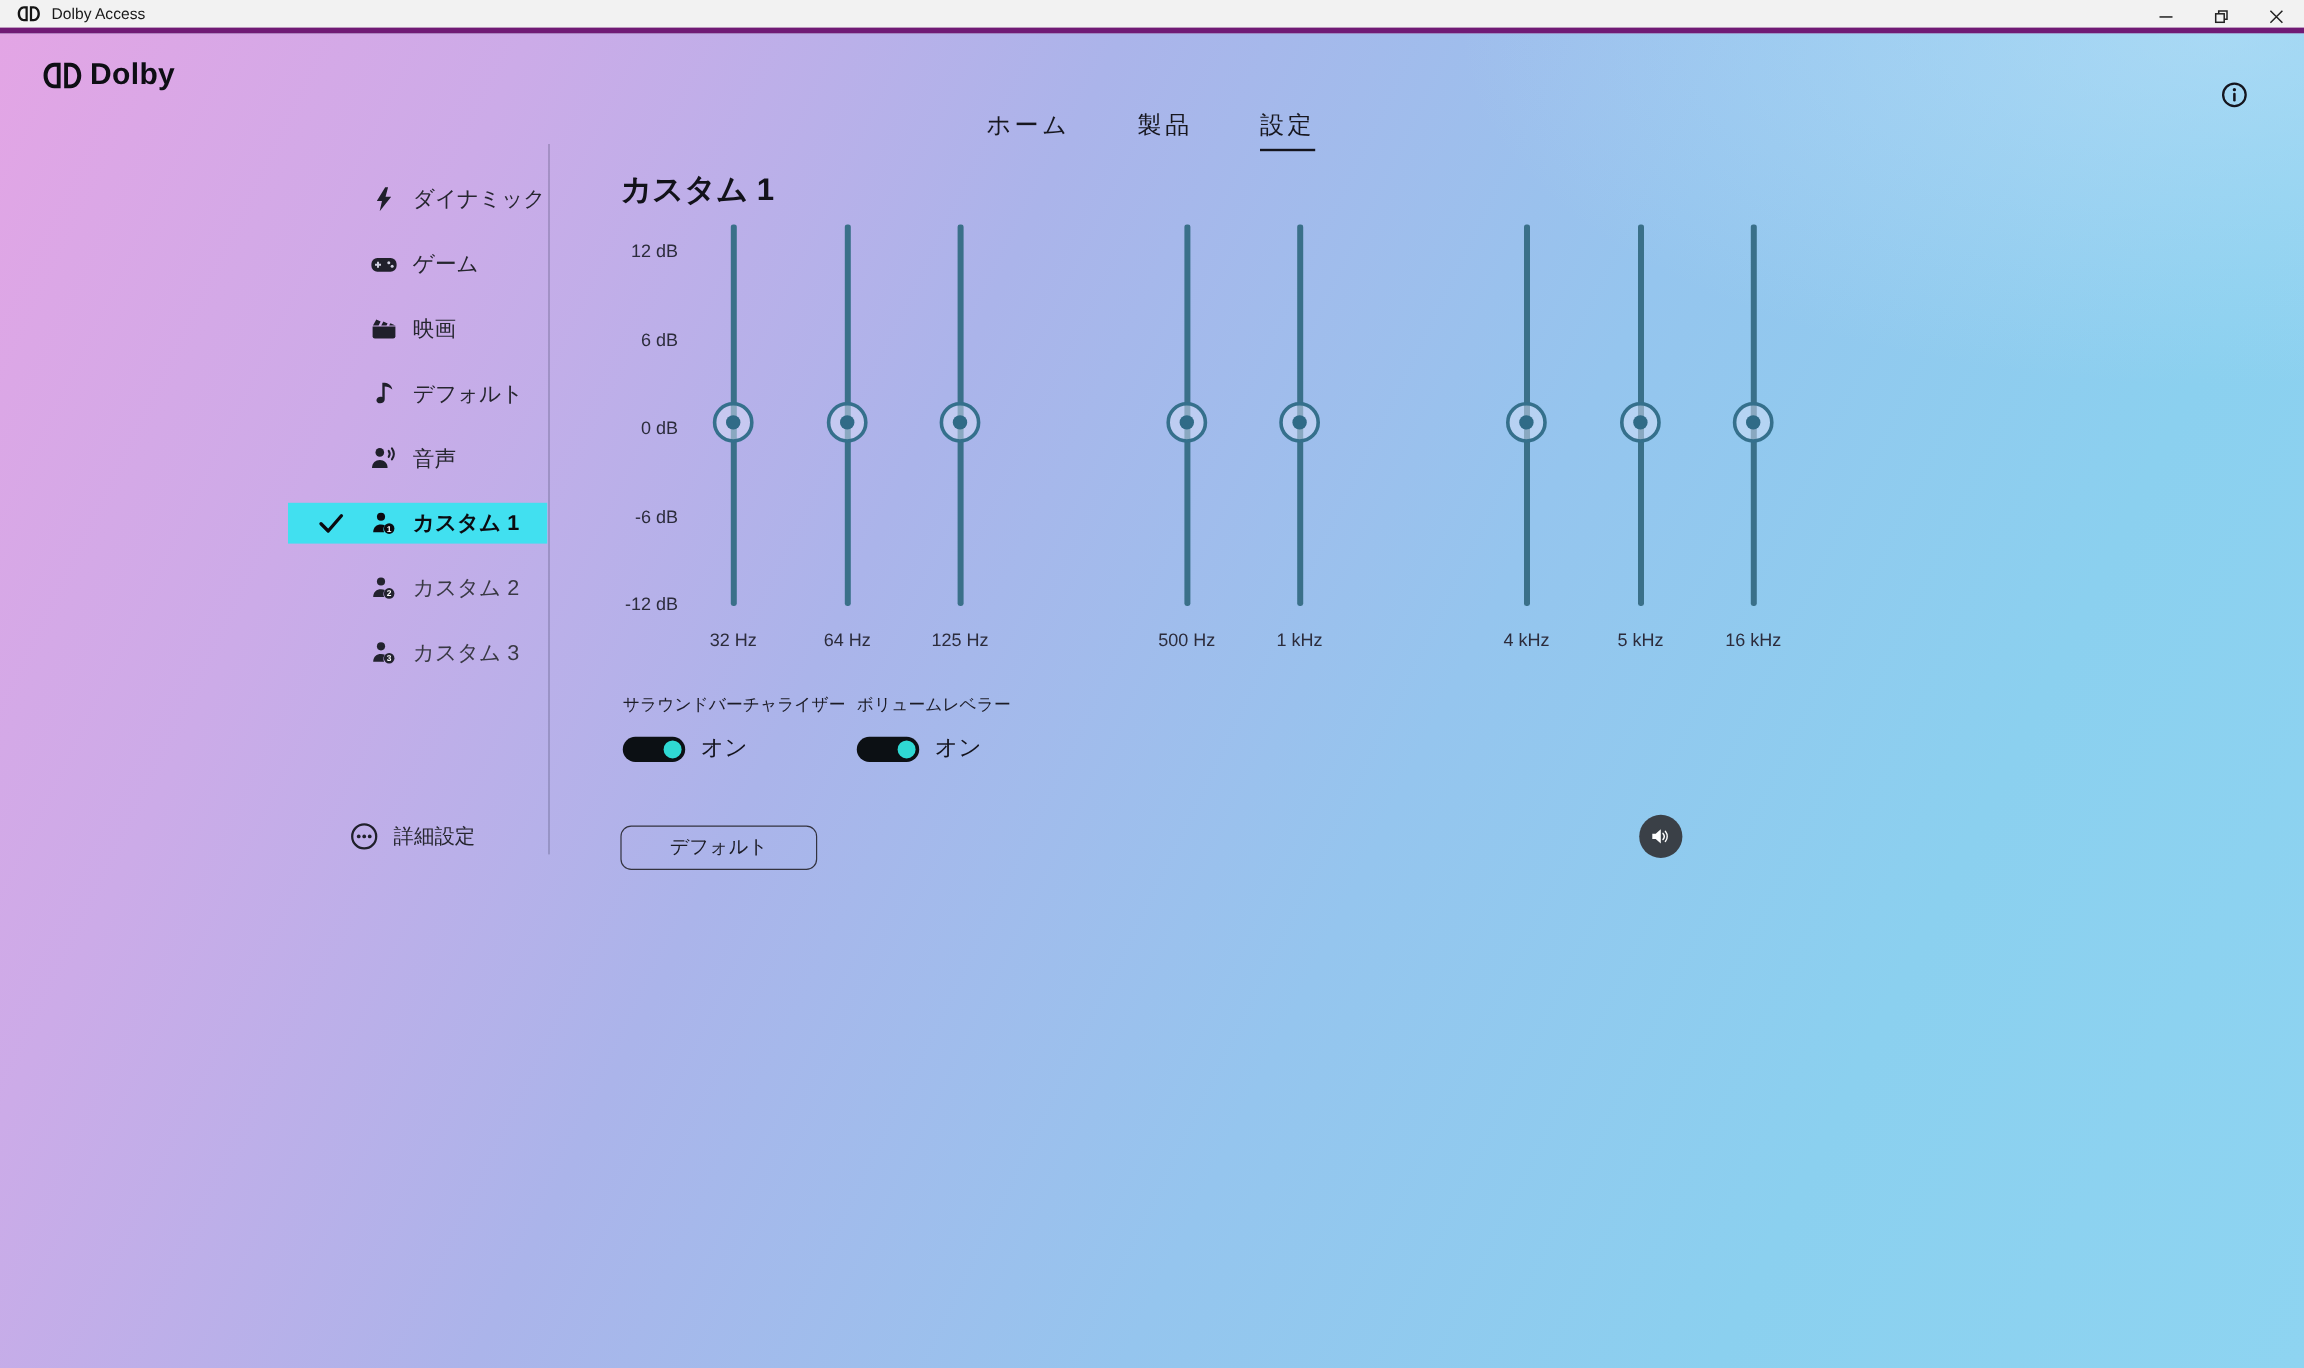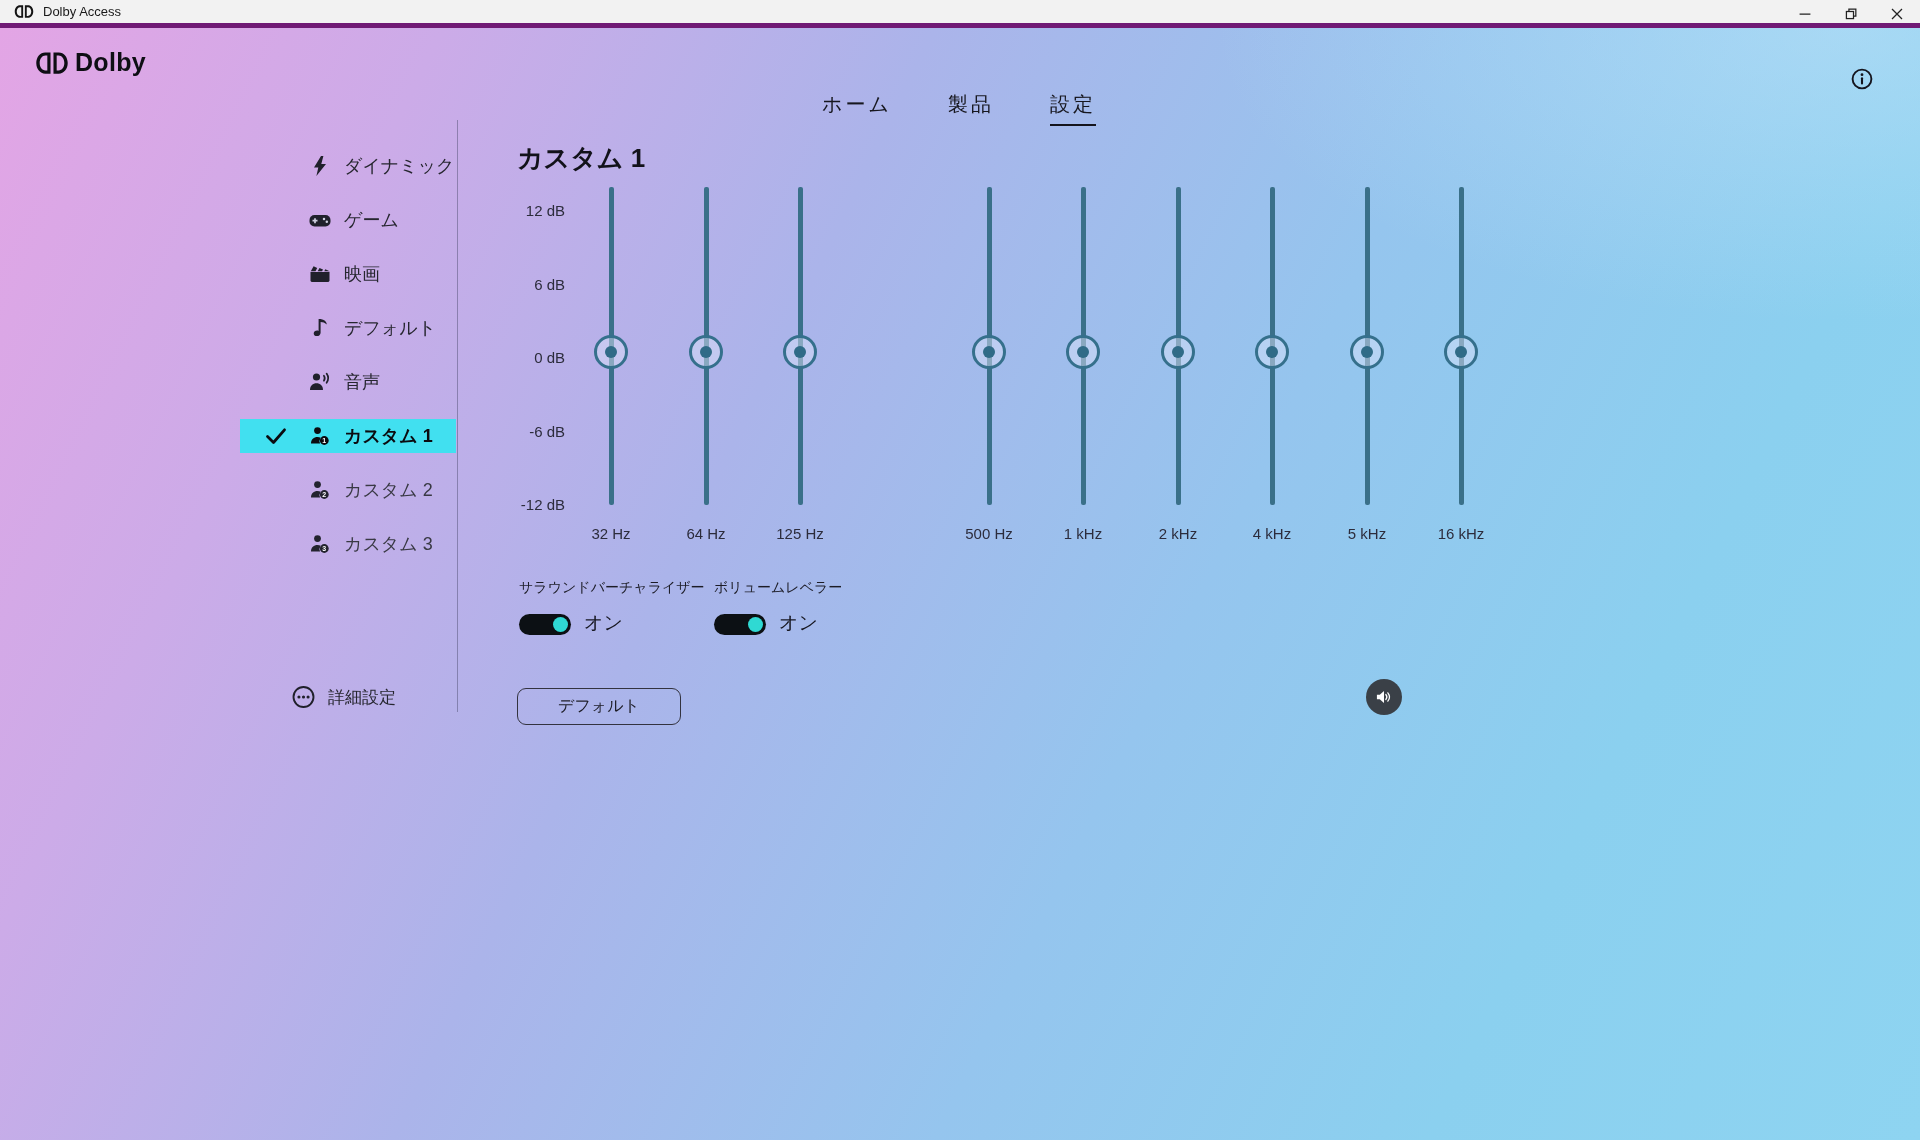--- a/index.html
+++ b/index.html
@@ -306,27 +306,20 @@
           </div>
         <div class="eq-freq">500 Hz</div>
       </div>
       <div class="eq-col" style="left:519px">
         <div class="eq-track"></div>
         <div class="eq-knob">
             <div class="eq-dot"></div>
           </div>
         <div class="eq-freq">1 kHz</div>
       </div>
-      <div class="eq-col" style="left:614px">
-        <div class="eq-track"></div>
-        <div class="eq-knob">
-            <div class="eq-dot"></div>
-          </div>
-        <div class="eq-freq">2 kHz</div>
-      </div>
       <div class="eq-col" style="left:708px">
         <div class="eq-track"></div>
         <div class="eq-knob">
             <div class="eq-dot"></div>
           </div>
         <div class="eq-freq">4 kHz</div>
       </div>
       <div class="eq-col" style="left:803px">
         <div class="eq-track"></div>
         <div class="eq-knob">

